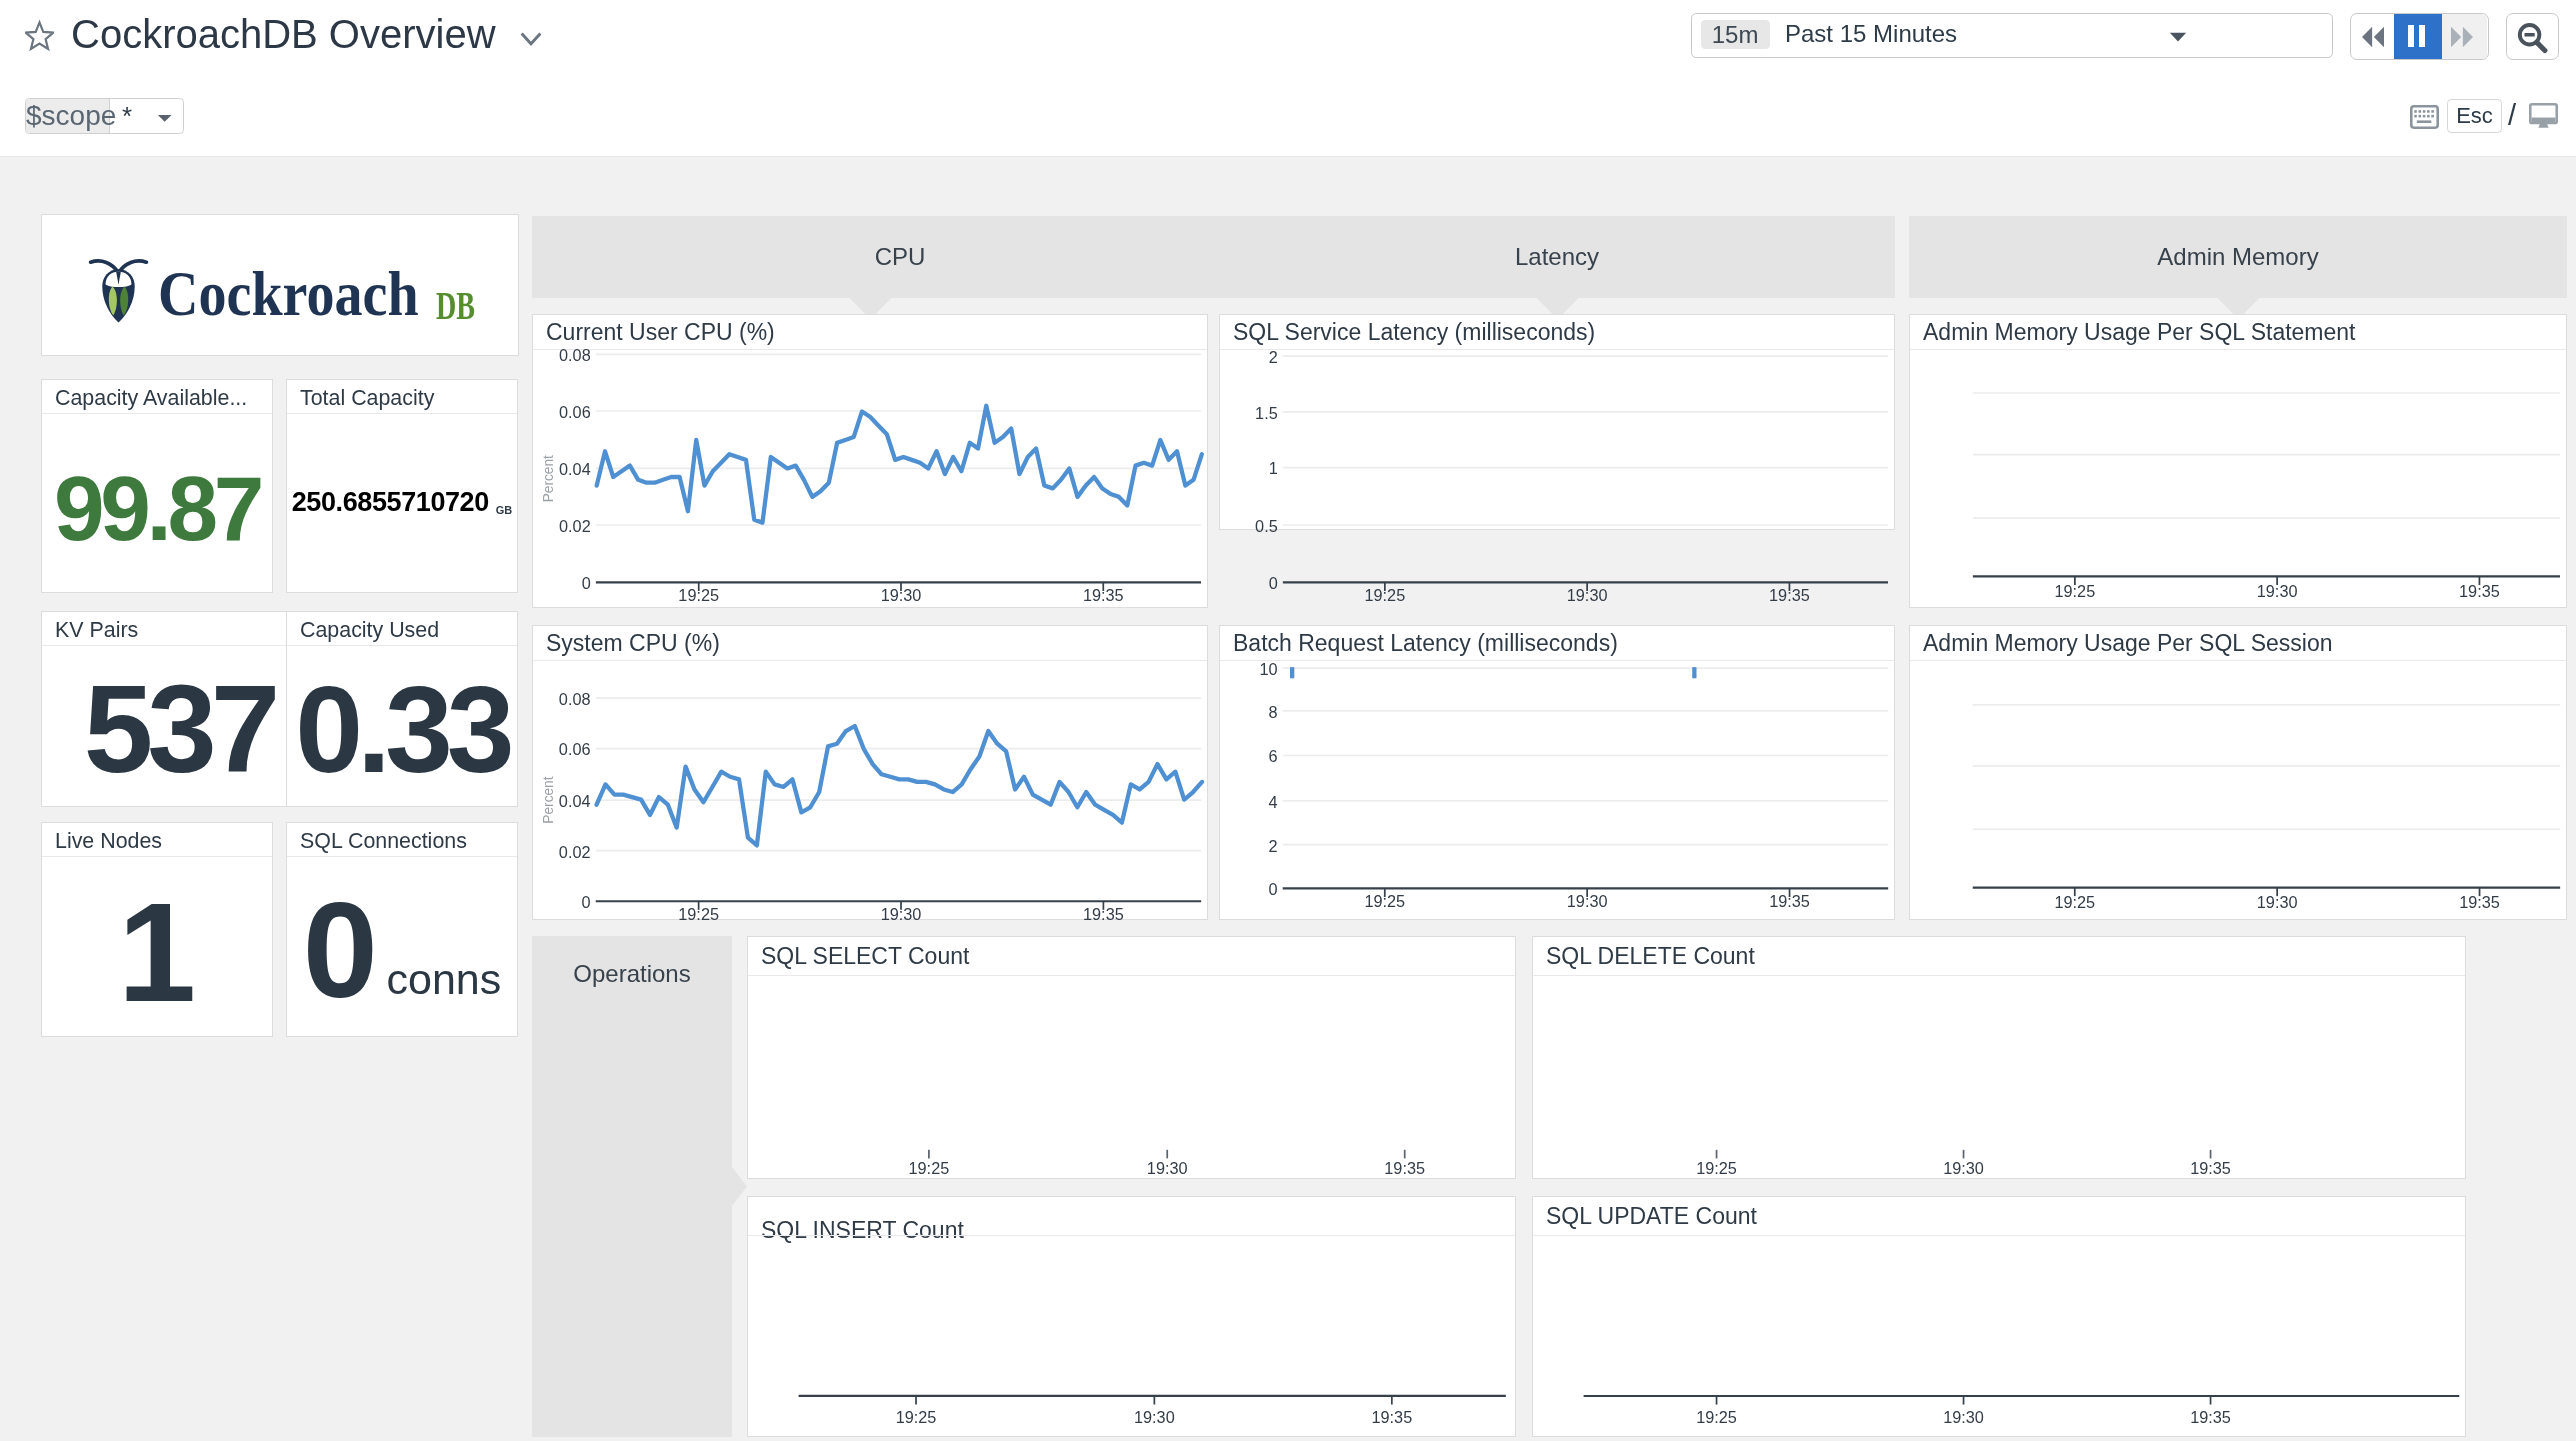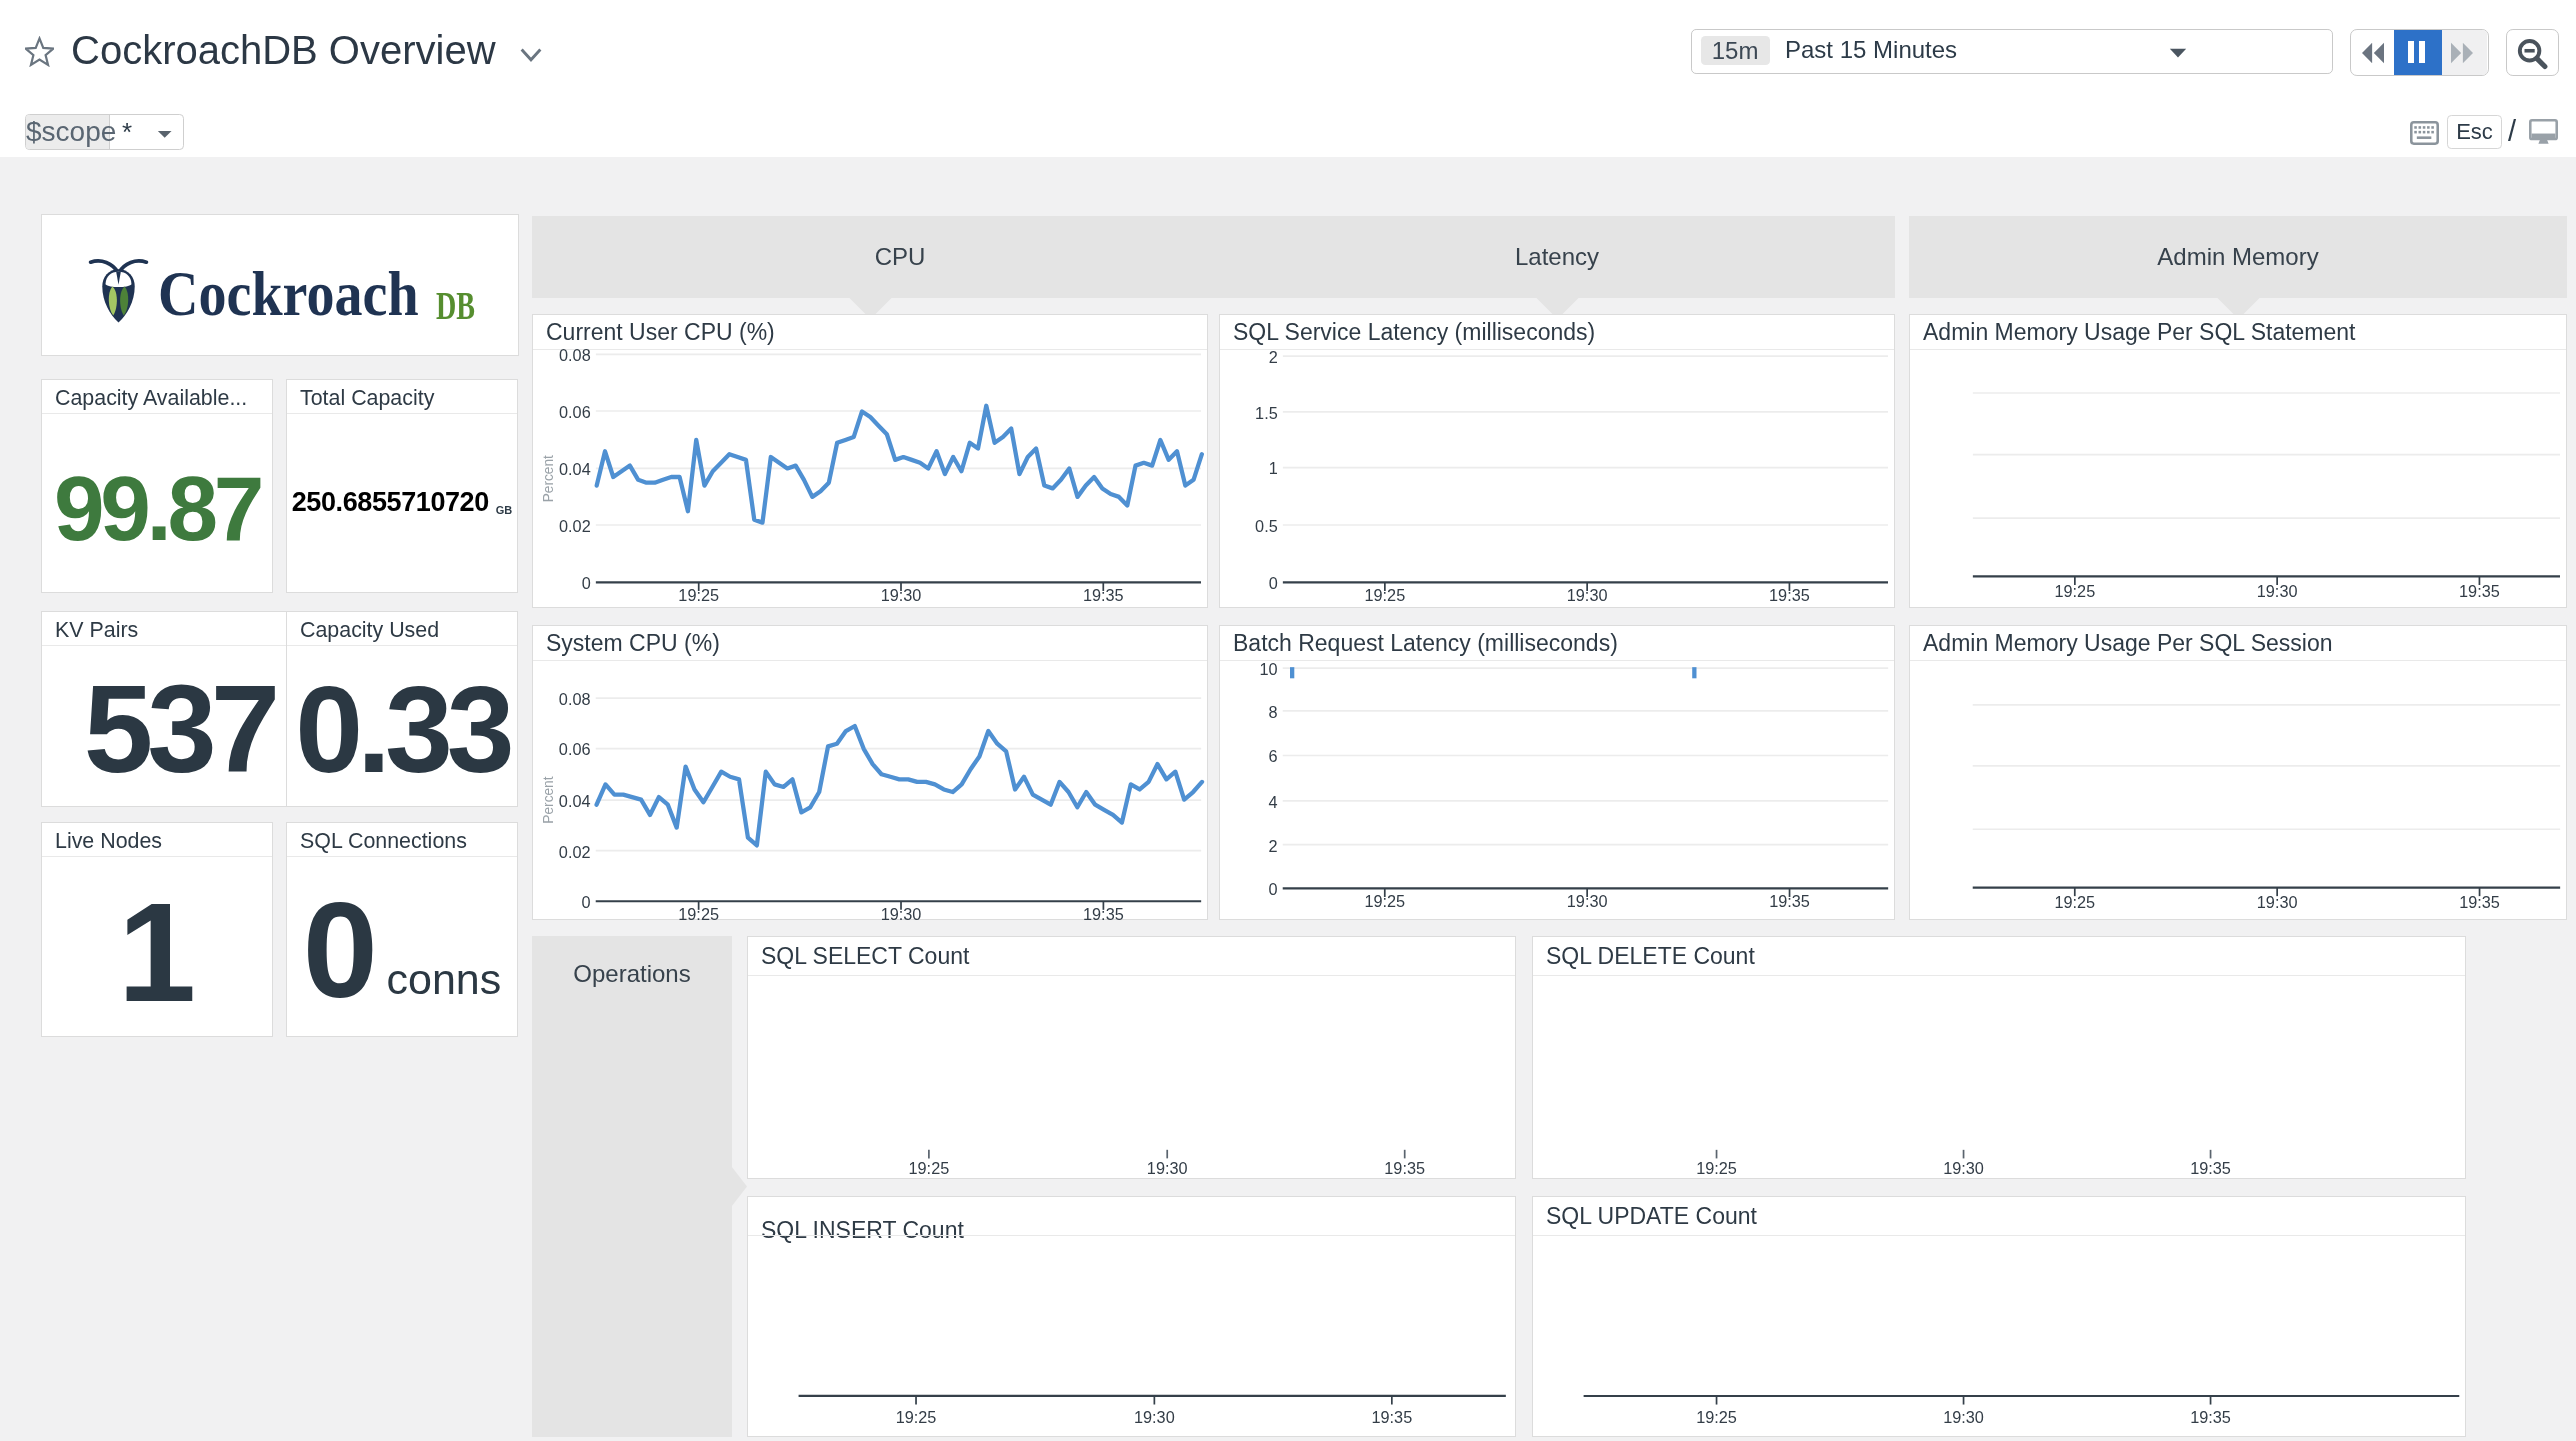--- a/index.html
+++ b/index.html
@@ -14,21 +14,21 @@
 .gbar { position:absolute; background:#e4e4e4; }
 .gbar .glabel { position:absolute; left:0; right:0; top:0; bottom:0; display:flex; align-items:center; justify-content:center; font-size:24px; color:#37424c; }
 .vcenter { position:absolute; display:flex; align-items:center; justify-content:center; }
 svg { position:absolute; left:0; top:0; }
 svg text { font-family:"Liberation Sans", sans-serif; }
 </style>
 </head>
 <body>
 <div id="page">
 
-  <div id="header" style="position:absolute;left:0;top:16px;width:2576px;height:157px;background:#fff;border-bottom:1.7px solid #e7e7e7;">
+  <div id="header" style="position:absolute;left:0;top:0;width:2576px;height:157px;background:#fff;border-bottom:1.7px solid #e7e7e7;">
 
     <svg style="left:25px;top:20px;" width="29" height="31" viewBox="0 0 40 42">
       <path d="M20 3 L25.2 16 L39 17 L28.4 26 L31.8 39.5 L20 32 L8.2 39.5 L11.6 26 L1 17 L14.8 16 Z" fill="none" stroke="#6a7580" stroke-width="3" stroke-linejoin="miter"></path>
     </svg>
     <div style="position:absolute;left:71px;top:12px;font-size:40px;color:#2c3845;">CockroachDB Overview</div>
     <svg style="left:518px;top:31px;" width="26" height="17" viewBox="0 0 30 20">
       <path d="M4 3 L15 15 L26 3" fill="none" stroke="#6a7580" stroke-width="3.4"></path>
     </svg>
 
     <div style="position:absolute;left:25px;top:98px;width:159px;height:36px;border:1.7px solid #cfcfcf;border-radius:4.3px;background:#fff;overflow:hidden;">
@@ -194,21 +194,21 @@
     <text x="67" y="54" font-size="19" fill="#333d47" text-anchor="end">0.08</text>
     <text x="67" y="120" font-size="19" fill="#333d47" text-anchor="end">0.06</text>
     <text x="67" y="187" font-size="19" fill="#333d47" text-anchor="end">0.04</text>
     <text x="67" y="253" font-size="19" fill="#333d47" text-anchor="end">0.02</text>
     <text x="67" y="320" font-size="19" fill="#333d47" text-anchor="end">0</text>
     <text x="23" y="191" font-size="16" fill="#9aa2a8" text-anchor="middle" transform="rotate(-90 23 191)">Percent</text>
     <polyline points="74.0,199.0 83.7,159.0 93.3,189.0 103.0,182.3 112.7,175.7 122.4,192.3 132.0,195.6 141.7,195.6 151.4,192.3 161.0,189.0 170.7,189.0 180.4,228.9 190.1,145.8 199.7,199.0 209.4,182.3 219.1,172.4 228.7,162.4 238.4,165.7 248.1,169.0 257.8,238.9 267.4,242.2 277.1,165.7 286.8,172.4 296.4,179.0 306.1,175.7 315.8,192.3 325.5,212.2 335.1,205.6 344.8,195.6 354.5,149.1 364.1,145.8 373.8,142.4 383.5,112.5 393.2,119.1 402.8,129.1 412.5,139.1 422.2,169.0 431.8,165.7 441.5,169.0 451.2,172.4 460.8,179.0 470.5,159.0 480.2,185.6 489.9,165.7 499.5,182.3 509.2,149.1 518.9,155.7 528.5,105.9 538.2,149.1 547.9,142.4 557.6,132.5 567.2,185.6 576.9,165.7 586.6,155.7 596.2,199.0 605.9,202.3 615.6,192.3 625.3,179.0 634.9,212.2 644.6,199.0 654.3,189.0 663.9,202.3 673.6,208.9 683.3,212.2 693.0,222.2 702.6,175.7 712.3,172.4 722.0,175.7 731.6,145.8 741.3,169.0 751.0,159.0 760.7,199.0 770.3,192.3 780.0,162.4" fill="none" stroke="#4f90d2" stroke-width="5" stroke-linejoin="round" stroke-linecap="round"></polyline>
 
     </svg>
   </div>
-  <div class="card" style="left:1219px;top:314px;width:676px;height:294px;">
+  <div class="card" style="left:1219px;top:314px;width:676px;height:216px;">
     <div class="ctitle">SQL Service Latency (milliseconds)</div>
       <div class="tline"></div>
     <svg style="left:0;top:0;" width="676" height="294" viewBox="0 0 788 343">
     <line x1="73" y1="48" x2="779" y2="48" stroke="#ececec" stroke-width="2"></line>
     <line x1="73" y1="113" x2="779" y2="113" stroke="#ececec" stroke-width="2"></line>
     <line x1="73" y1="178" x2="779" y2="178" stroke="#ececec" stroke-width="2"></line>
     <line x1="73" y1="245" x2="779" y2="245" stroke="#ececec" stroke-width="2"></line>
     <line x1="73" y1="312" x2="779" y2="312" stroke="#35404a" stroke-width="2.5"></line>
     <line x1="192" y1="312" x2="192" y2="322" stroke="#35404a" stroke-width="2"></line>
     <text x="192" y="334" font-size="19" fill="#333d47" text-anchor="middle">19:25</text>

